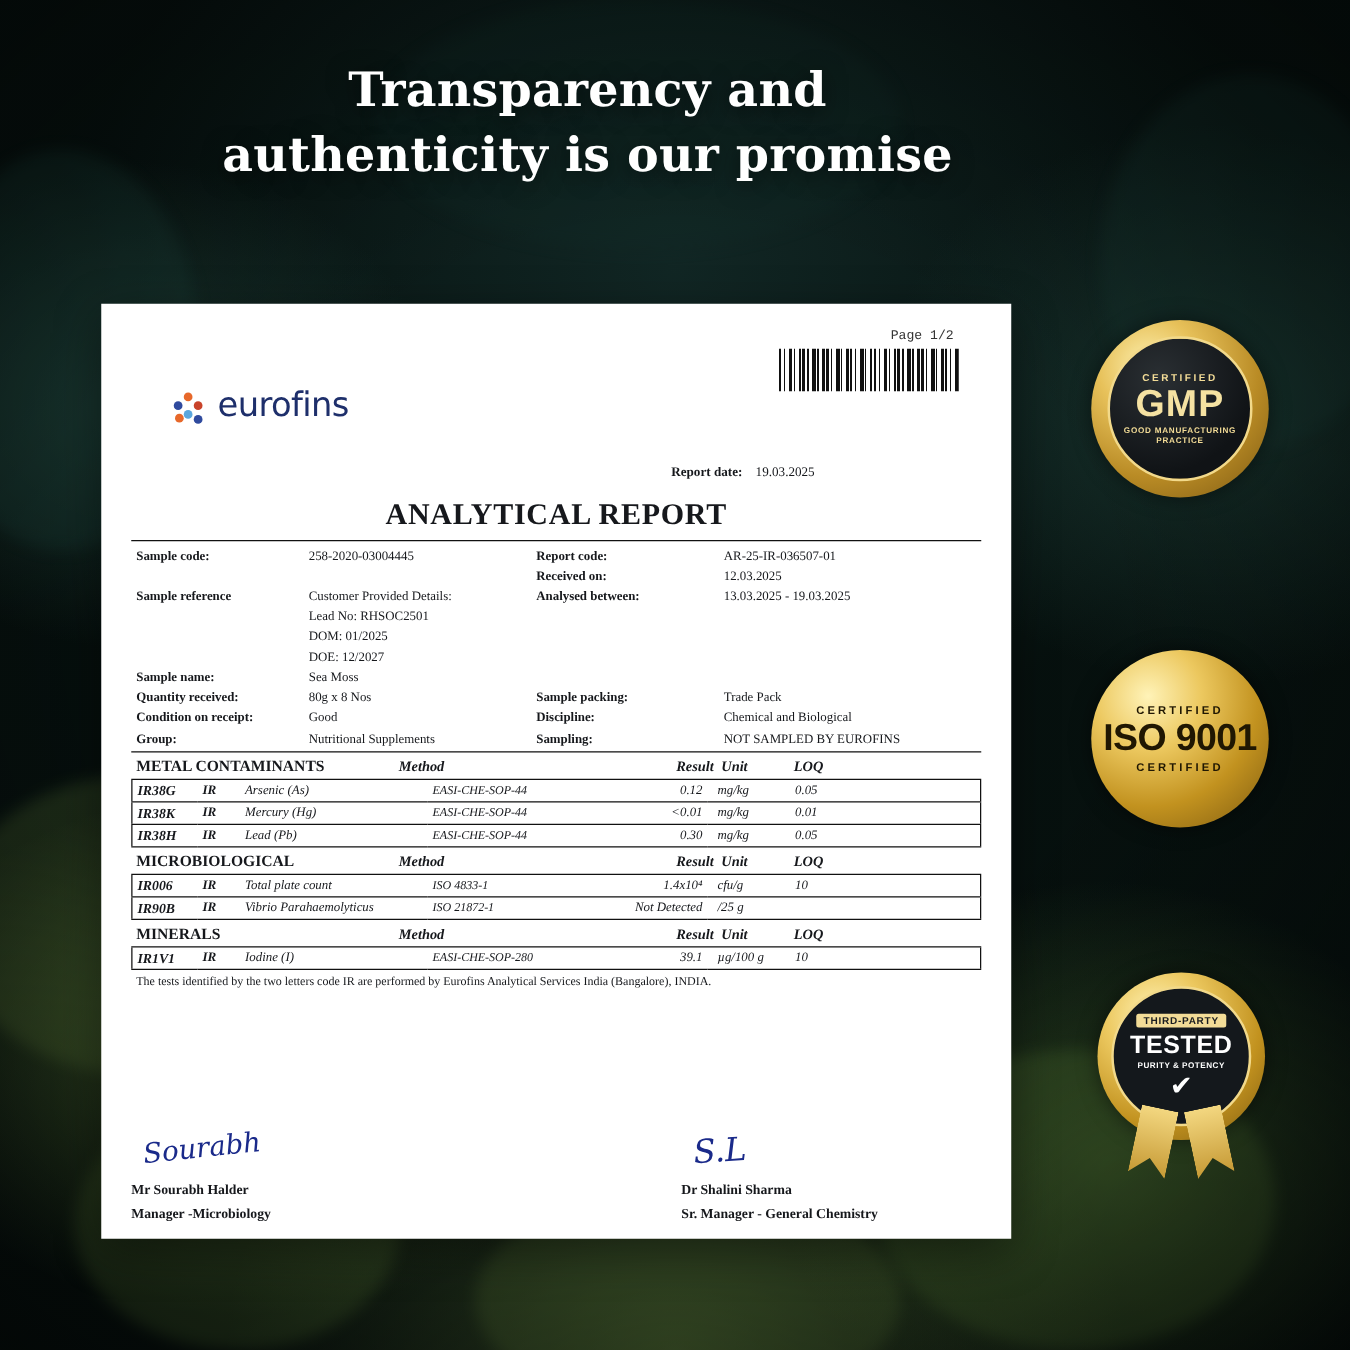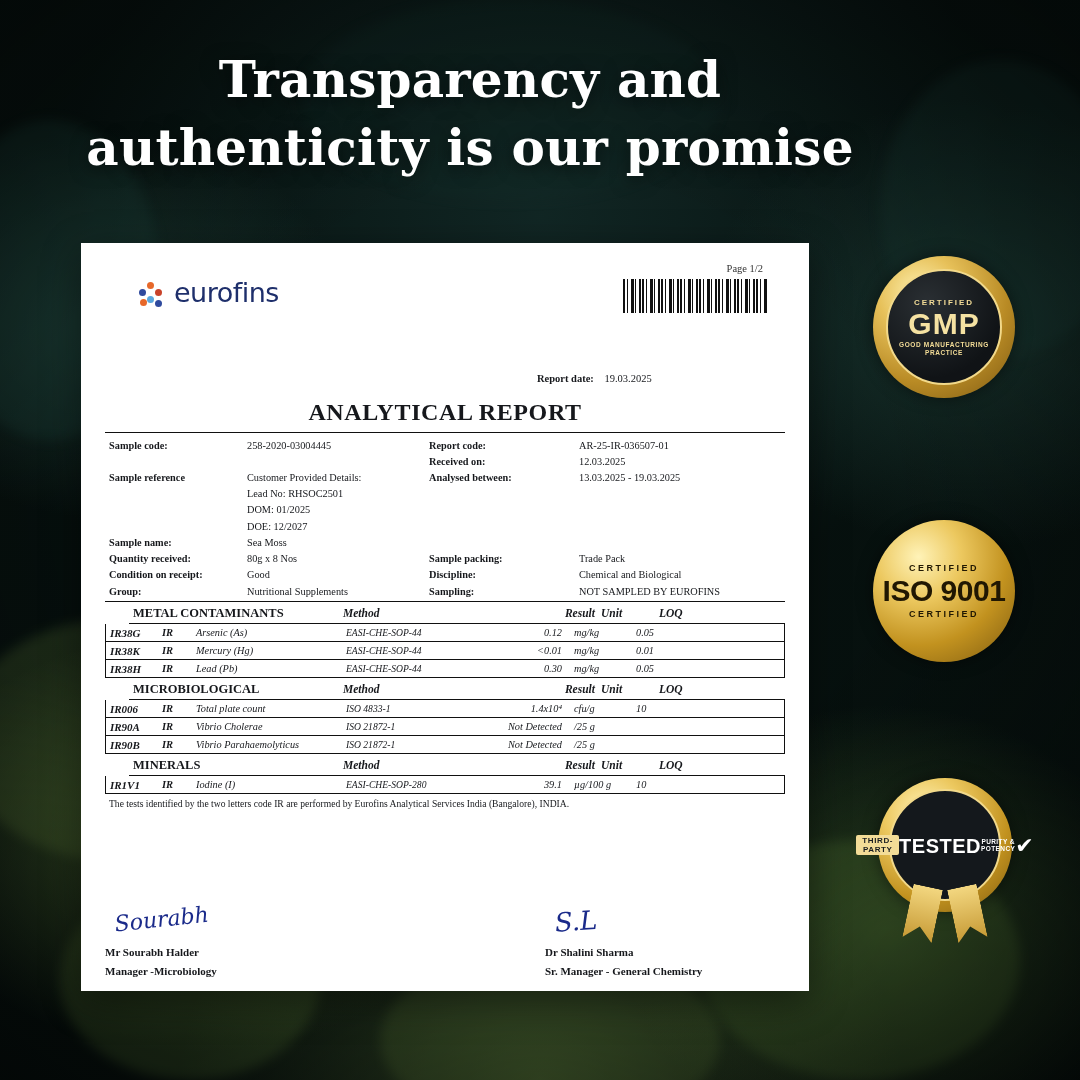--- a/index.html
+++ b/index.html
@@ -53,21 +53,21 @@
   
   .headline {
     position: absolute;
     top: 46px;
     left: 0;
     width: 940px;
     text-align: center;
     color: #ffffff;
     font-family: "DejaVu Serif", serif;
     font-weight: 700;
-    font-size: 50px;
+    font-size: 38px;
     line-height: 1.36;
     letter-spacing: 0.2px;
     text-shadow: 0 3px 18px rgba(0,0,0,0.55);
   }
   .headline .line { display: block; }
 
   
   .report {
     position: absolute;
     left: 81px;
@@ -93,39 +93,39 @@
   .rpt-head {
     position: relative;
     height: 132px;
   }
   .page-num {
     position: absolute;
     right: 22px;
     top: 2px;
     font-size: 10.5px;
     color: #333;
-    font-family: Liberation Serif, serif;
+    font-family: Liberation Mono, monospace;
   }
   .barcode {
     position: absolute;
     right: 18px;
     top: 18px;
     width: 144px;
     height: 34px;
     background-image: repeating-linear-gradient(to right,
       #111 0px, #111 2px, #fff 2px, #fff 4px,
       #111 4px, #111 5px, #fff 5px, #fff 8px,
       #111 8px, #111 11px, #fff 11px, #fff 12px,
       #111 12px, #111 13px, #fff 13px, #fff 16px,
       #111 16px, #111 18px, #fff 18px, #fff 19px);
   }
   .logo-wrap {
     position: absolute;
     left: 34px;
-    top: 16px;
+    top: 48px;
     display: flex;
     align-items: center;
     gap: 9px;
     justify-content: flex-end;
   }
   .logo-dots {
     position: relative;
     width: 26px;
     height: 26px;
   }
@@ -188,21 +188,20 @@
   
   .sect { margin-top: 2px; }
   .sect-head {
     display: flex;
     align-items: baseline;
     font-weight: 700;
     font-size: 12.5px;
     border-bottom: 1.3px solid #111;
     padding: 2px 2px 2px 4px;
     font-family: "Liberation Serif", serif;
-    margin-left: 24px;
   }
   .sect-head .sh-name { width: 210px; }
   .sect-head .sh-method { width: 120px; font-style: italic; font-size: 11.5px; }
   .sect-head .sh-result { width: 132px; text-align: right; font-style: italic; font-size: 11.5px; }
   .sect-head .sh-unit { width: 58px; font-style: italic; font-size: 11.5px; padding-left: 6px; }
   .sect-head .sh-loq { flex: 1; font-style: italic; font-size: 11.5px; }
 
   table.rows {
     width: 100%;
     border-collapse: collapse;
@@ -299,21 +298,21 @@
     left: 878px; top: 778px;
     width: 134px; height: 134px;
     border-radius: 50%;
     background: radial-gradient(circle at 34% 26%, #fff3b8 0%, #ecc85f 30%, #c2921f 64%, #7d5a10 100%);
     box-shadow: 0 0 16px rgba(0,0,0,0.5);
   }
   .badge-tested .inner {
     width: 108px; height: 108px; border-radius: 50%;
     background: #14181c;
     border: 2px solid #f2d98a;
-    display: flex; 
+    display: flex; flex-direction: column;
     align-items: center; justify-content: center;
     color: #ffffff;
   }
   .badge-tested .tp { font-size: 8px; font-weight: 700; letter-spacing: 0.6px; background:#f3dc97; color:#1a1d20; padding:1px 6px; border-radius: 2px;}
   .badge-tested .tested { font-size: 20px; font-weight: 700; letter-spacing: 0.5px; margin: 3px 0 1px; }
   .badge-tested .pp { font-size: 6.5px; font-weight: 700; letter-spacing: 0.4px; }
   .badge-tested .tick { font-size: 22px; line-height: 1; margin-top: 2px; color: #ffffff; }
   .ribbon-l, .ribbon-r {
     position: absolute;
     width: 30px; height: 70px;
@@ -483,29 +482,20 @@
               <tr>
             <td class="code">IR006</td>
             <td class="ir">IR</td>
             <td class="analyte">Total plate count</td>
             <td class="method">ISO 4833-1</td>
             <td class="result">1.4x10⁴</td>
             <td class="unit">cfu/g</td>
             <td class="loq">10</td>
           </tr>
           <tr>
-            <td class="code">IR90A</td>
-            <td class="ir">IR</td>
-            <td class="analyte italic">Vibrio Cholerae</td>
-            <td class="method">ISO 21872-1</td>
-            <td class="result">Not Detected</td>
-            <td class="unit">/25 g</td>
-            <td class="loq"></td>
-          </tr>
-          <tr>
             <td class="code">IR90B</td>
             <td class="ir">IR</td>
             <td class="analyte italic">Vibrio Parahaemolyticus</td>
             <td class="method">ISO 21872-1</td>
             <td class="result">Not Detected</td>
             <td class="unit">/25 g</td>
             <td class="loq"></td>
           </tr>
         </tbody>
           </table>

